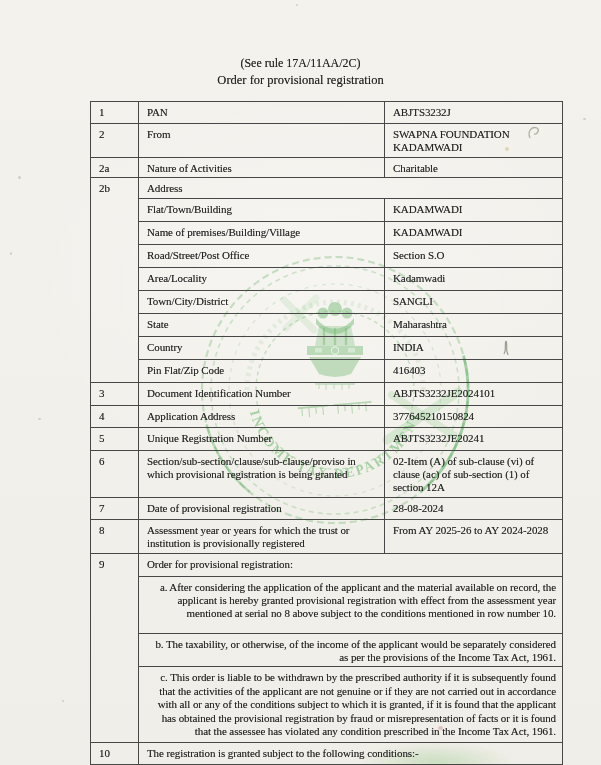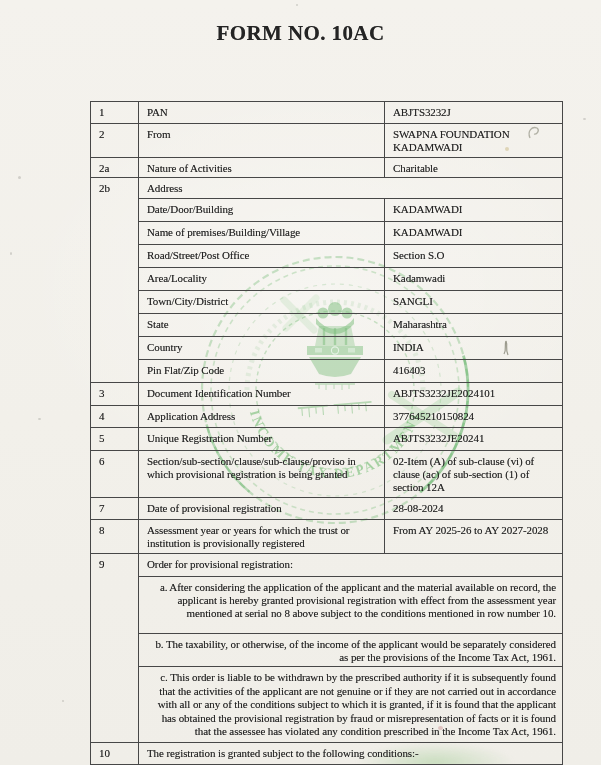--- a/index.html
+++ b/index.html
@@ -126,21 +126,22 @@
     <defs>
       <path id="seal-bottom-arc" d="M 59 147 A 88 88 0 0 0 235 147"></path>
     </defs>
     <text font-family="Liberation Serif, DejaVu Serif, serif" font-size="13.5" font-weight="bold" letter-spacing="2.2" fill="#6ab86a" opacity="0.55">
       <textPath href="#seal-bottom-arc" startOffset="50%" text-anchor="middle">INCOME TAX DEPARTMENT</textPath>
     </text>
   </svg>
 
   <div class="smudge"></div>
 
-  <div class="hdr title">FORM NO. 10AC</div>
+  <div class="hdr rule-line">(See rule 17A/11AA/2C)</div>
+  <div class="hdr subtitle">Order for provisional registration</div>
 
   <table class="form">
     <colgroup>
         <col style="width:48px">
         <col style="width:246px">
         <col style="width:178px">
       </colgroup>
     <tbody>
       <tr class="rh22">
         <td class="c-no">1</td>
@@ -155,21 +156,21 @@
       <tr class="rh18">
         <td class="c-no">2a</td>
         <td class="c-label">Nature of Activities</td>
         <td class="c-value">Charitable</td>
       </tr>
       <tr class="rh18">
         <td class="c-no" rowspan="9">2b</td>
         <td class="c-label" colspan="2">Address</td>
       </tr>
       <tr class="rh23">
-        <td class="c-label">Date/Door/Building</td>
+        <td class="c-label">Flat/Town/Building</td>
         <td class="c-value">KADAMWADI</td>
       </tr>
       <tr class="rh23">
         <td class="c-label">Name of premises/Building/Village</td>
         <td class="c-value">KADAMWADI</td>
       </tr>
       <tr class="rh23">
         <td class="c-label">Road/Street/Post Office</td>
         <td class="c-value">Section S.O</td>
       </tr>
@@ -214,21 +215,21 @@
         <td class="c-value">02-Item (A) of sub-clause (vi) of clause (ac) of sub-section (1) of section 12A</td>
       </tr>
       <tr class="rh22">
         <td class="c-no">7</td>
         <td class="c-label">Date of provisional registration</td>
         <td class="c-value">28-08-2024</td>
       </tr>
       <tr class="rh33">
         <td class="c-no">8</td>
         <td class="c-label">Assessment year or years for which the trust or institution is provisionally registered</td>
-        <td class="c-value">From AY 2025-26 to AY 2027-2028</td>
+        <td class="c-value">From AY 2025-26 to AY 2024-2028</td>
       </tr>
       <tr class="rh23">
         <td class="c-no" rowspan="4">9</td>
         <td class="c-label" colspan="2">Order for provisional registration:</td>
       </tr>
       <tr class="rh57">
         <td class="para" colspan="2">a. After considering the application of the applicant and the material available on record, the applicant is hereby granted provisional registration with effect from the assessment year mentioned at serial no 8 above subject to the conditions mentioned in row number 10.</td>
       </tr>
       <tr class="rh33">
         <td class="para" colspan="2">b. The taxability, or otherwise, of the income of the applicant would be separately considered as per the provisions of the Income Tax Act, 1961.</td>

